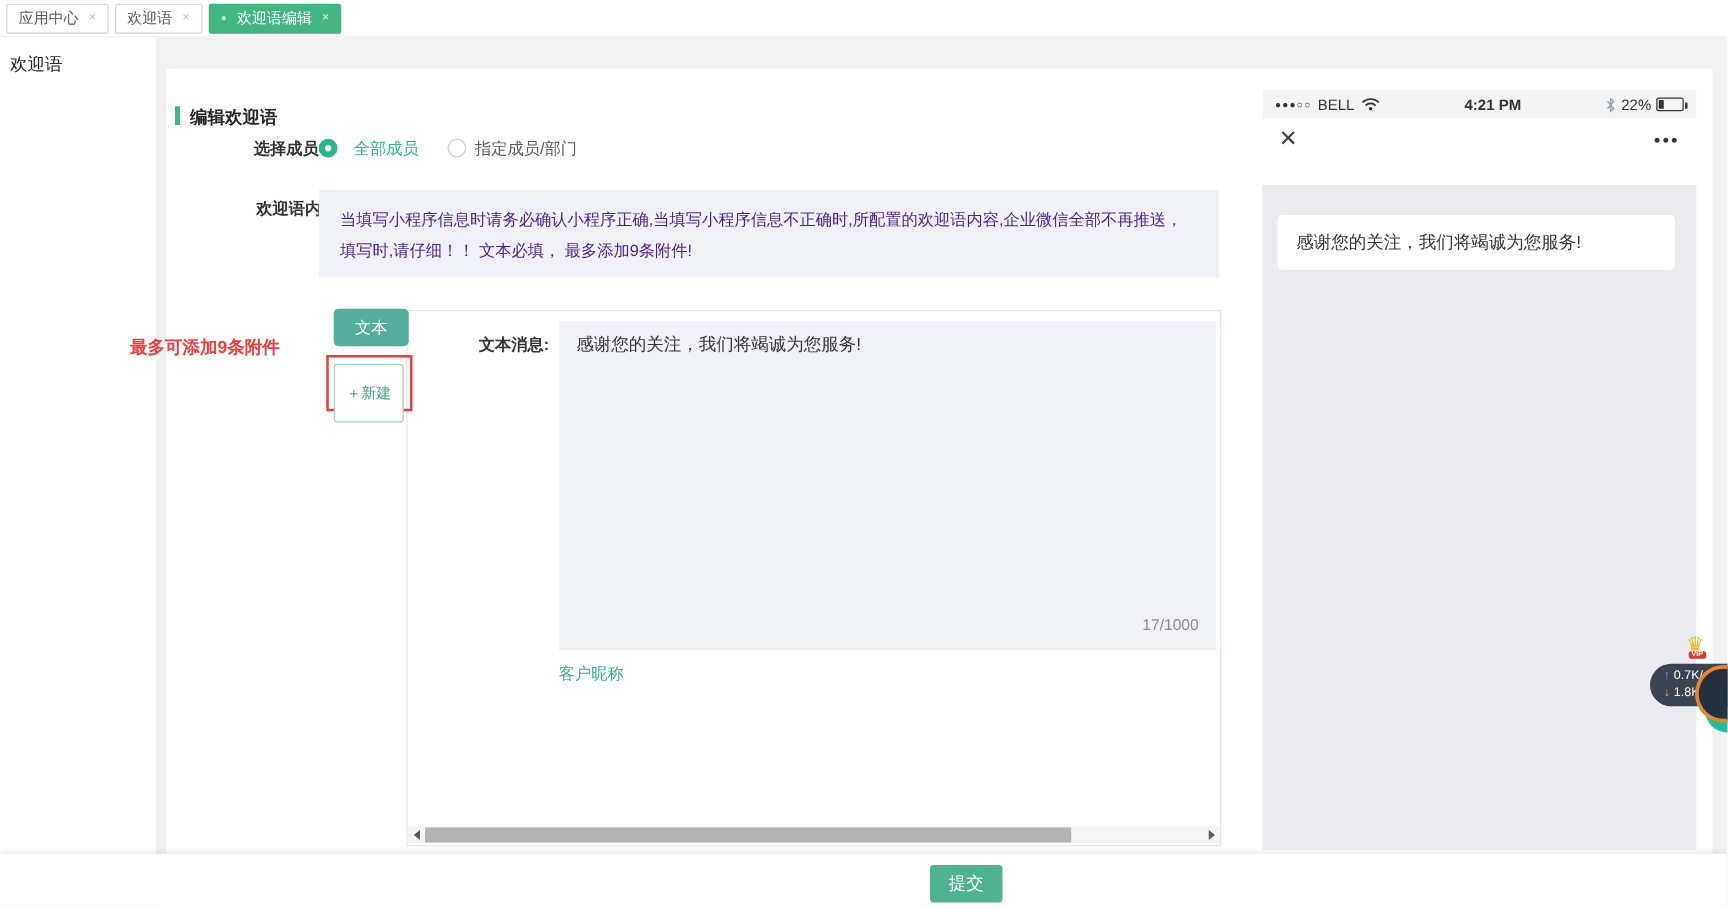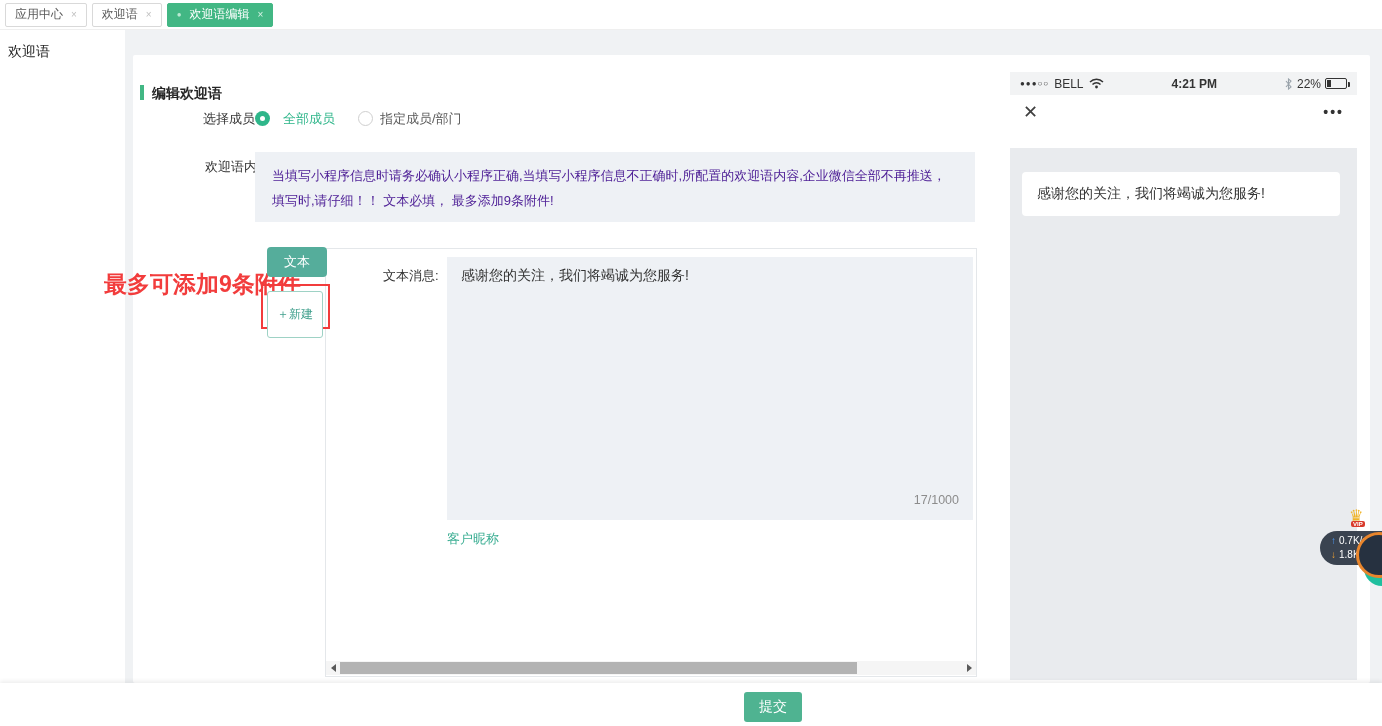--- a/index.html
+++ b/index.html
@@ -23,38 +23,38 @@
   .sidebar-title { padding:13px 0 0 8px; font-size:14px; color:#262626; }
   .mainbg { position:absolute; left:125px; top:30px; width:1257px; height:696px; background:#f0f2f4; }
   .card { position:absolute; left:133px; top:55px; width:1237px; height:628px; background:#fff; border-radius:2px; }
 
   
   .sec-head { left:140px; top:66px; display:flex; align-items:flex-start;margin-top:19px; }
   .sec-bar { width:4px; height:15px; background:#42b784; margin-right:8px; }
   .sec-title { font-size:14px; font-weight:bold; color:#262626; }
 
   
-  .lbl { font-size:13px; font-weight:normal; color:#333; }
+  .lbl { font-size:13px; font-weight:bold; color:#333; }
   .radio-on { left:255px; top:111px; width:15px; height:15px; border-radius:50%; background:#2eb68a;
               display:flex; align-items:center; justify-content:center; cursor:pointer; }
   .radio-on i { width:5px; height:5px; border-radius:50%; background:#fff; }
   .radio-off { left:358px; top:111px; width:15px; height:15px; border-radius:50%;
                border:1px solid #cfcfcf; background:#fff; cursor:pointer; }
   .radio-txt-on { left:283px; top:110px; font-size:13px; color:#2eb68a; cursor:pointer;text-align:center; }
   .radio-txt-off { left:380px; top:110px; font-size:13px; color:#595959; cursor:pointer; }
 
   
   .notice { left:255px; top:152px; width:720px; height:70px; background:#eef1f5;
             padding:11px 17px; font-size:13px; color:#4c1d95; line-height:25px; }
 
   
   .text-tab { left:267px; top:247px; width:60px; height:30px; background:#55ad9b; color:#fff;
               font-size:13px; border-radius:4px; display:flex; align-items:center; justify-content:center;
               z-index:3; cursor:pointer; }
-  .annotation { left:104px; top:269px; font-size:23px; font-weight:bold; color:#f23c3c; }
+  .annotation { left:104px; top:269px; font-size:14px; font-weight:bold; color:#f23c3c; }
   .red-rect { left:261px; top:284px; width:69px; height:45px; border:2px solid #f23c3c; z-index:2; }
   .new-btn { left:267px; top:291px; width:56px; height:47px; background:#fff; border:1px solid #9ed2c5;
              border-radius:3px; color:#3f9f8c; font-size:12px; display:flex; align-items:center;
              justify-content:center; z-index:3; cursor:pointer; }
   .panel { left:325px; top:248px; width:652px; height:429px; border:1px solid #e4e7ea; background:#fff; }
   .msg-lbl { left:383px; top:267px; }
   .msg-box { left:447px; top:257px; width:526px; height:263px; background:#eef1f5;
              padding:10px 14px; font-size:14px; color:#333; cursor:text; }
   .counter { position:absolute; right:14px; bottom:13px; font-size:12.5px; color:#8c8c8c; }
   .nick-link { left:447px; top:530px; font-size:13px; color:#3bae93; cursor:pointer; }

